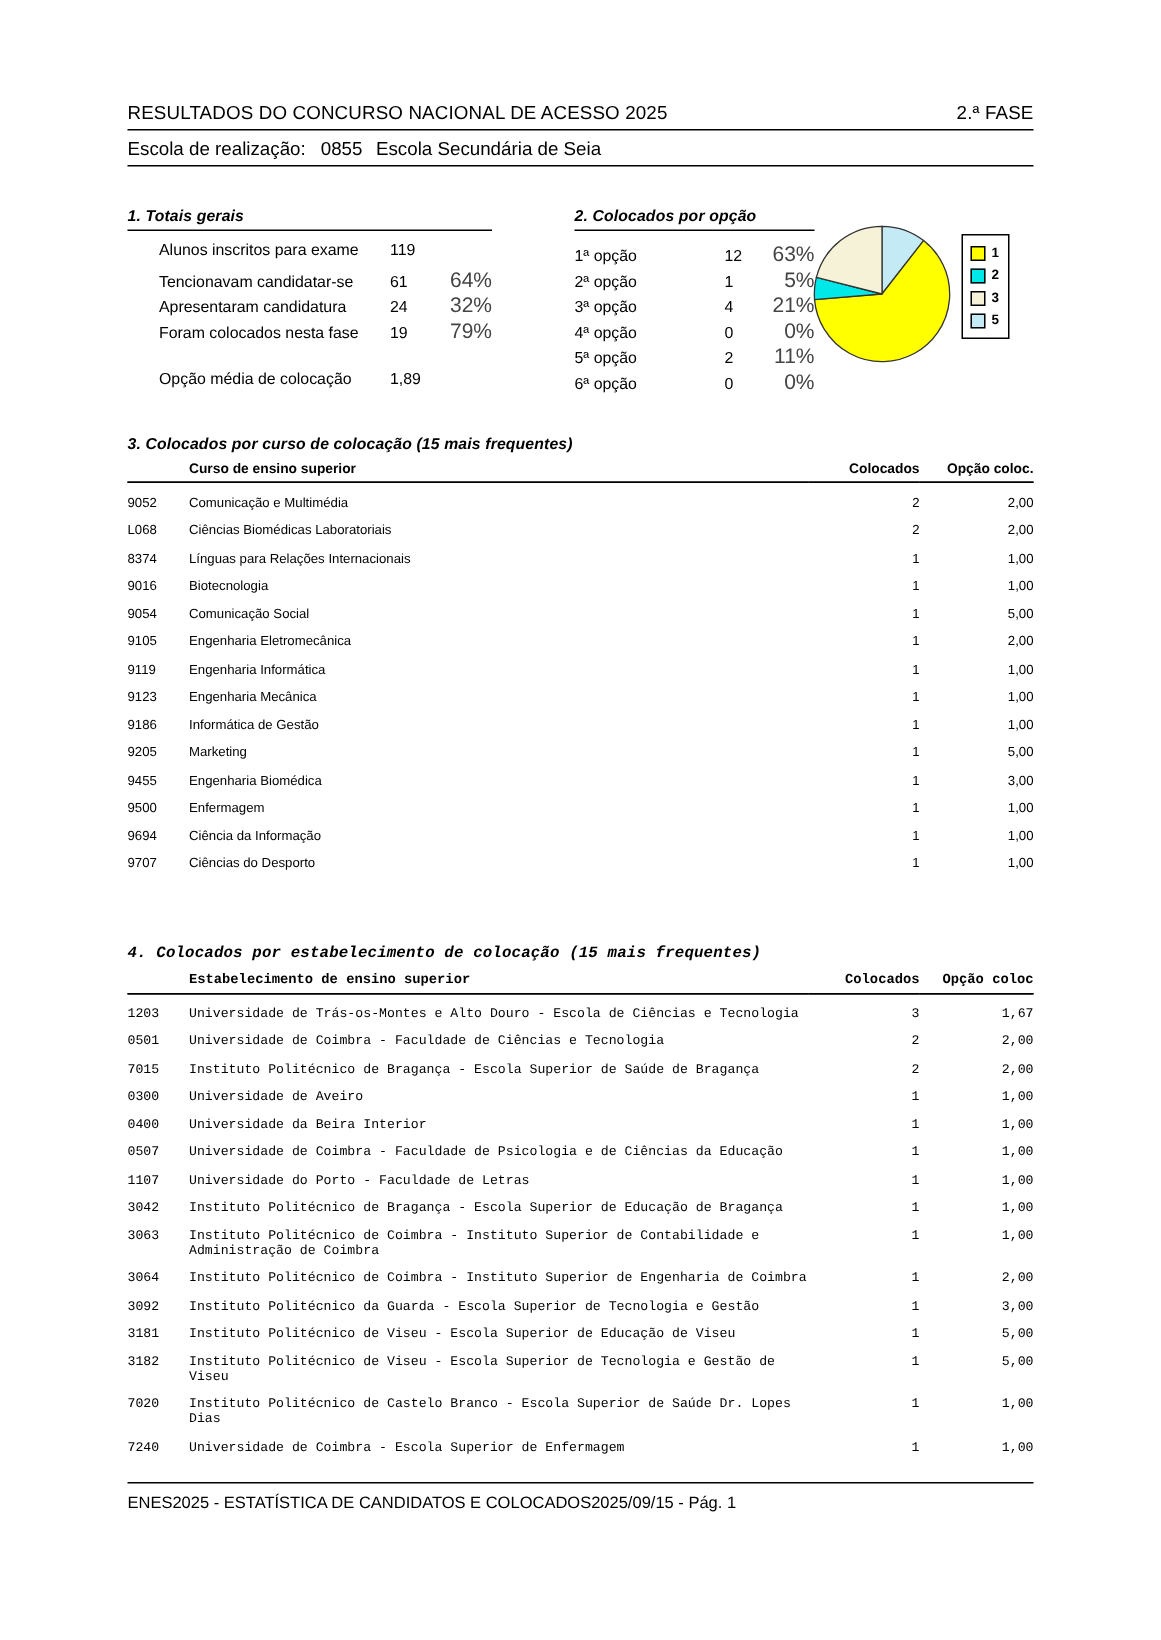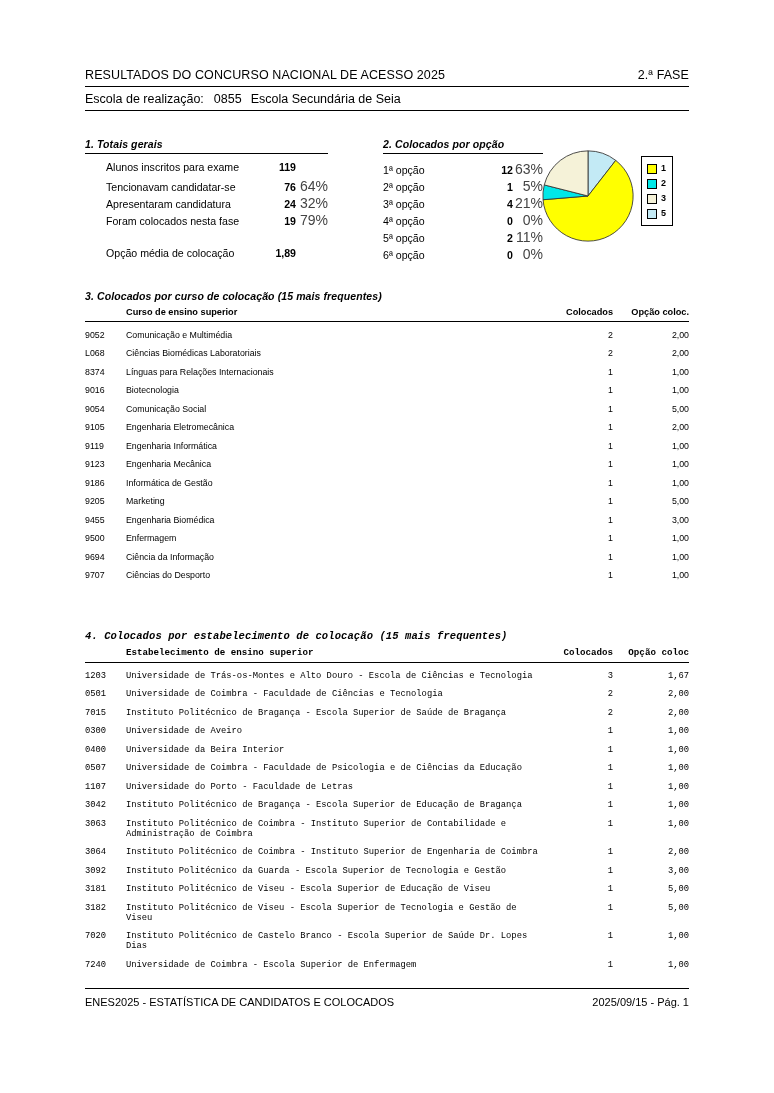--- a/index.html
+++ b/index.html
@@ -86,22 +86,22 @@
     width: 160px;
   }
   .kv {
     display: flex;
     align-items: baseline;
     font-size: 10.6px;
     height: 17px;
   }
   .kv .k { flex: 1 1 auto; }
   .kv .v {
-    font-weight: bold;
-    text-align: right;
+    font-weight: normal;
+    text-align: left;
     width: 36px;
     flex: none;
   }
   .kv .p {
     width: 32px;
     flex: none;
     text-align: right;
     font-size: 14px;
     color: #444;
   }
@@ -189,21 +189,21 @@
   
   .doc-footer {
     position: absolute;
     top: 988px;
     left: 0;
     width: 604px;
   }
   .footer-rule { border-bottom: 1.5px solid #000; }
   .footer-row {
     display: flex;
-    justify-content: space-between;
+    justify-content: flex-start;
     font-size: 11px;
     padding-top: 7px;
   }
 </style>
 </head>
 <body>
 
 <div class="page">
 
   <div class="doc-header">
@@ -227,21 +227,21 @@
       <div class="sec-rule"></div>
       <div class="block1-list">
 
         <div class="kv">
           <span class="k">Alunos inscritos para exame</span>
           <span class="v">119</span>
           <span class="p"></span>
         </div>
         <div class="kv">
           <span class="k">Tencionavam candidatar-se</span>
-          <span class="v">76</span>
+          <span class="v">61</span>
           <span class="p">64%</span>
         </div>
         <div class="kv">
           <span class="k">Apresentaram candidatura</span>
           <span class="v">24</span>
           <span class="p">32%</span>
         </div>
         <div class="kv">
           <span class="k">Foram colocados nesta fase</span>
           <span class="v">19</span>

